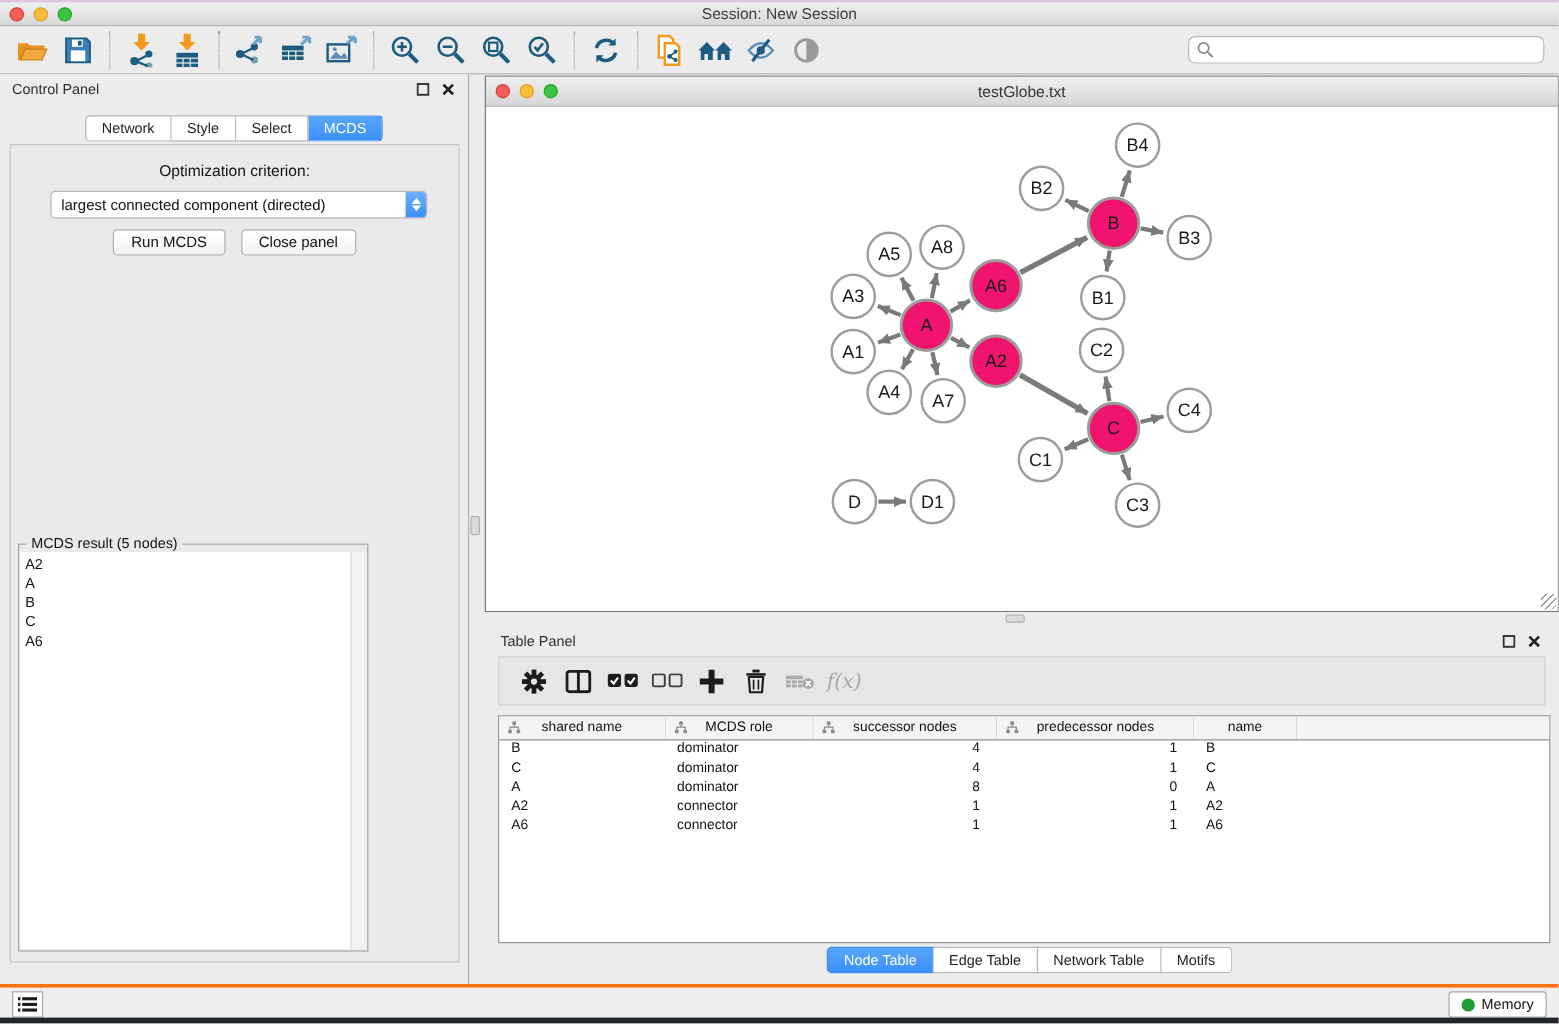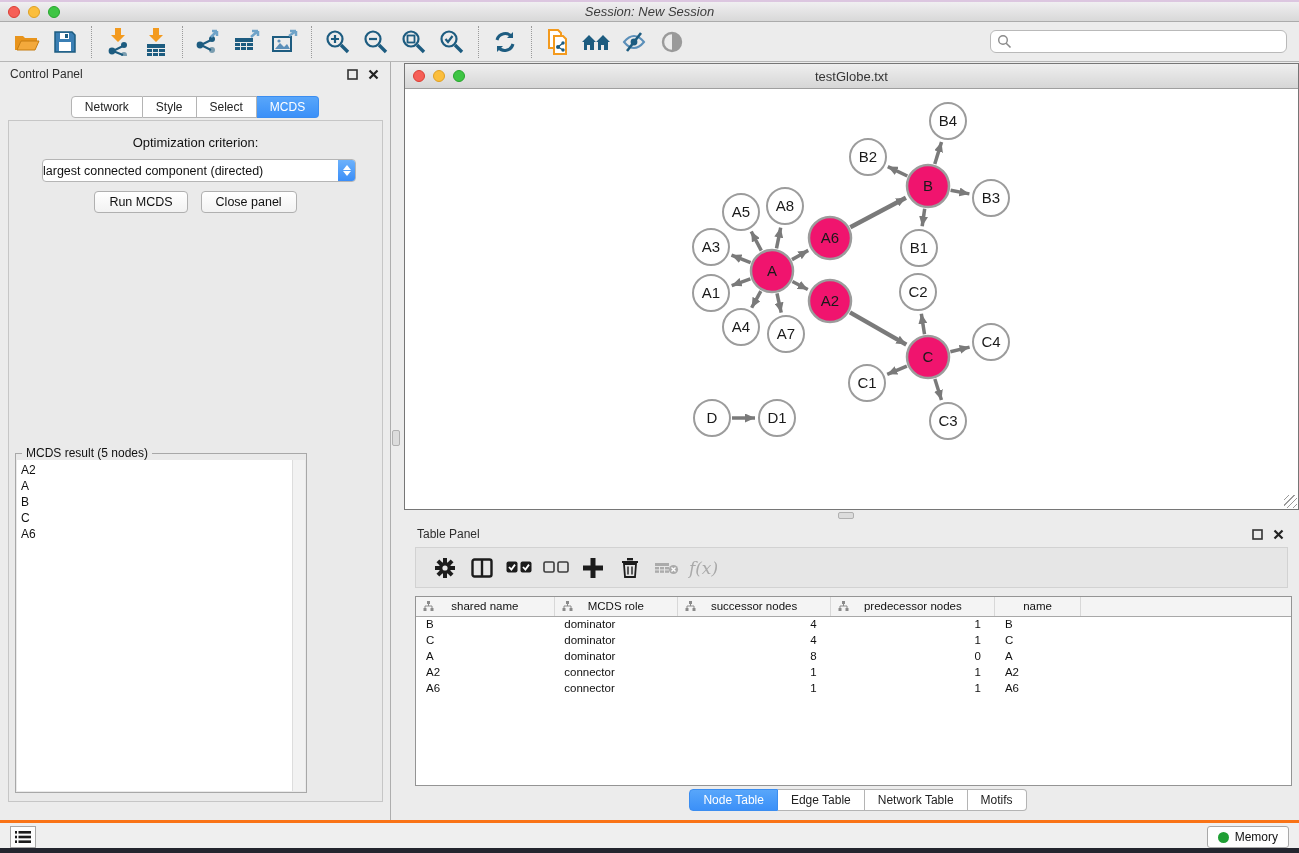--- a/index.html
+++ b/index.html
@@ -9,21 +9,21 @@
     background:#ECECEC; position:relative; overflow:hidden;
     -webkit-font-smoothing: antialiased;
   }
   .abs { position:absolute; }
 
   
   .titlebar { left:0; top:0; width:1299px; height:22px;
     background:linear-gradient(#F0EFF1,#D8D8D8);
     border-top:2px solid #dcc6e0; border-bottom:1px solid #ababab;
     display:flex; align-items:center; justify-content:center; }
-  .titlebar .title { font-size:13px; color:#3c3c3c;font-style:italic; }
+  .titlebar .title { font-size:13px; color:#3c3c3c; }
   .lights { position:absolute; left:8px; top:4px; display:flex; gap:8px; }
   .light { width:12px; height:12px; border-radius:50%; }
   .light.red { background:#f65f57; border:1px solid #da3e34; }
   .light.yellow { background:#fbbe3c; border:1px solid #dfa023; }
   .light.green { background:#3ec544; border:1px solid #27a52d; }
 
   
   .toolbar { left:0; top:22px; width:1299px; height:40px; background:#ECECEC;
     border-bottom:1px solid #b6b6b6; display:flex; align-items:center; padding:0 8px; }
   .tbi { width:38px; height:32px; display:flex; align-items:center; justify-content:center; cursor:default; }
@@ -46,21 +46,21 @@
   .seg-btn:first-child { border-left-width:1px; border-radius:4px 0 0 4px; }
   .seg-btn:last-child { border-radius:0 4px 4px 0; }
   .seg-btn.sel { background:linear-gradient(#58a6fa,#3b90f8); border-color:#3b8df0; color:#fff; }
 
   .cp-tabs { position:absolute; left:0; top:34px; width:100%; }
   .cp-content { position:absolute; left:8px; top:58px; width:375px; height:682px;
     border:1px solid #c6c6c6; background:#EAEAEA; }
   .crit-label { position:absolute; top:14px; width:100%; text-align:center; font-size:13px; color:#111; }
   .select { position:absolute; left:33px; top:38px; width:314px; height:23px; background:#fff;
     border:1px solid #b5b5b5; border-radius:4px; display:flex; align-items:center; }
-  .select .sel-text { flex:1; font-size:12.5px; color:#111; padding-left:0; white-space:nowrap; }
+  .select .sel-text { flex:1; font-size:12.5px; color:#111; padding-left:8px; white-space:nowrap; }
   .select .stepper { width:17px; height:21px; border-radius:0 3px 3px 0;
     background:linear-gradient(#6cb1fb,#3b8ef8); display:flex; flex-direction:column;
     align-items:center; justify-content:center; gap:1px; }
   .btn { background:linear-gradient(#ffffff,#f2f2f2); border:1px solid #b0b0b0; border-radius:4px;
     font-size:12.5px; color:#111; padding:3px 14px; cursor:default; }
   .btn-row { position:absolute; top:70px; width:100%; display:flex; justify-content:center; gap:13px; }
 
   .mcds-fieldset { position:absolute; left:6px; top:332px; width:292px; height:340px;
     border:1px solid #a8a8a8; background:#EAEAEA; }
   .mcds-legend { position:absolute; left:6px; top:-8px; background:#EAEAEA; padding:0 4px;

